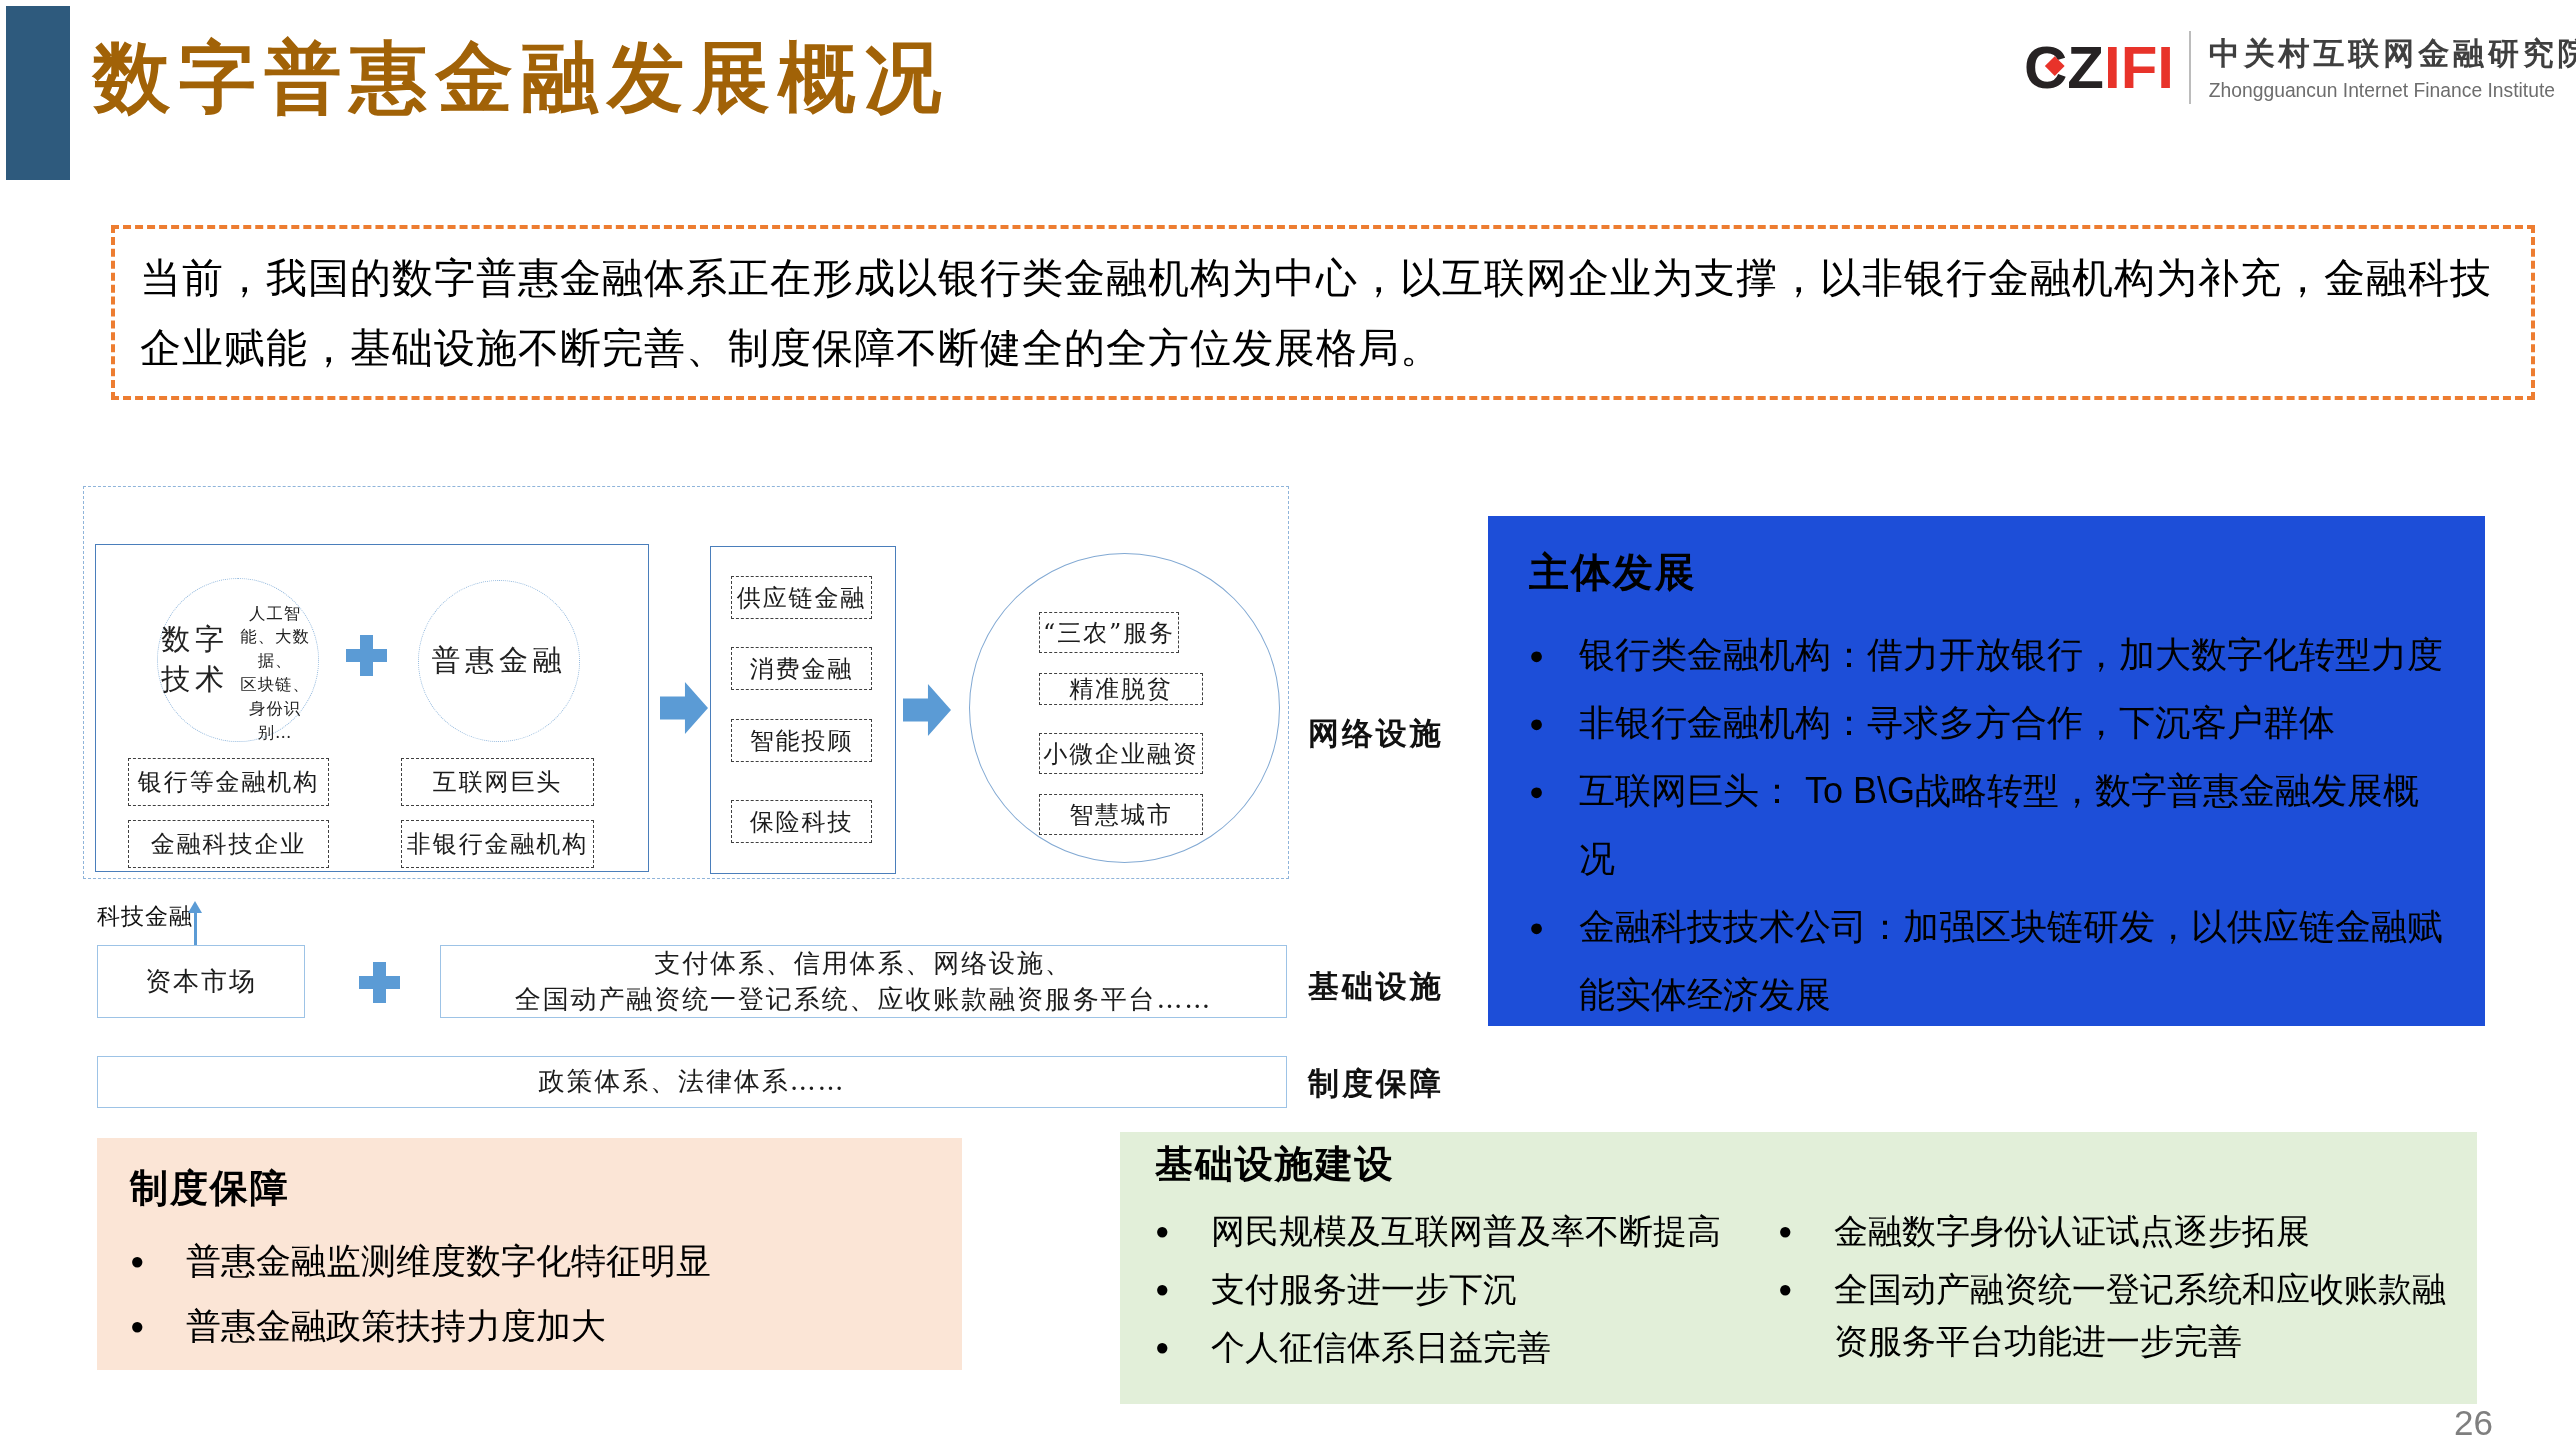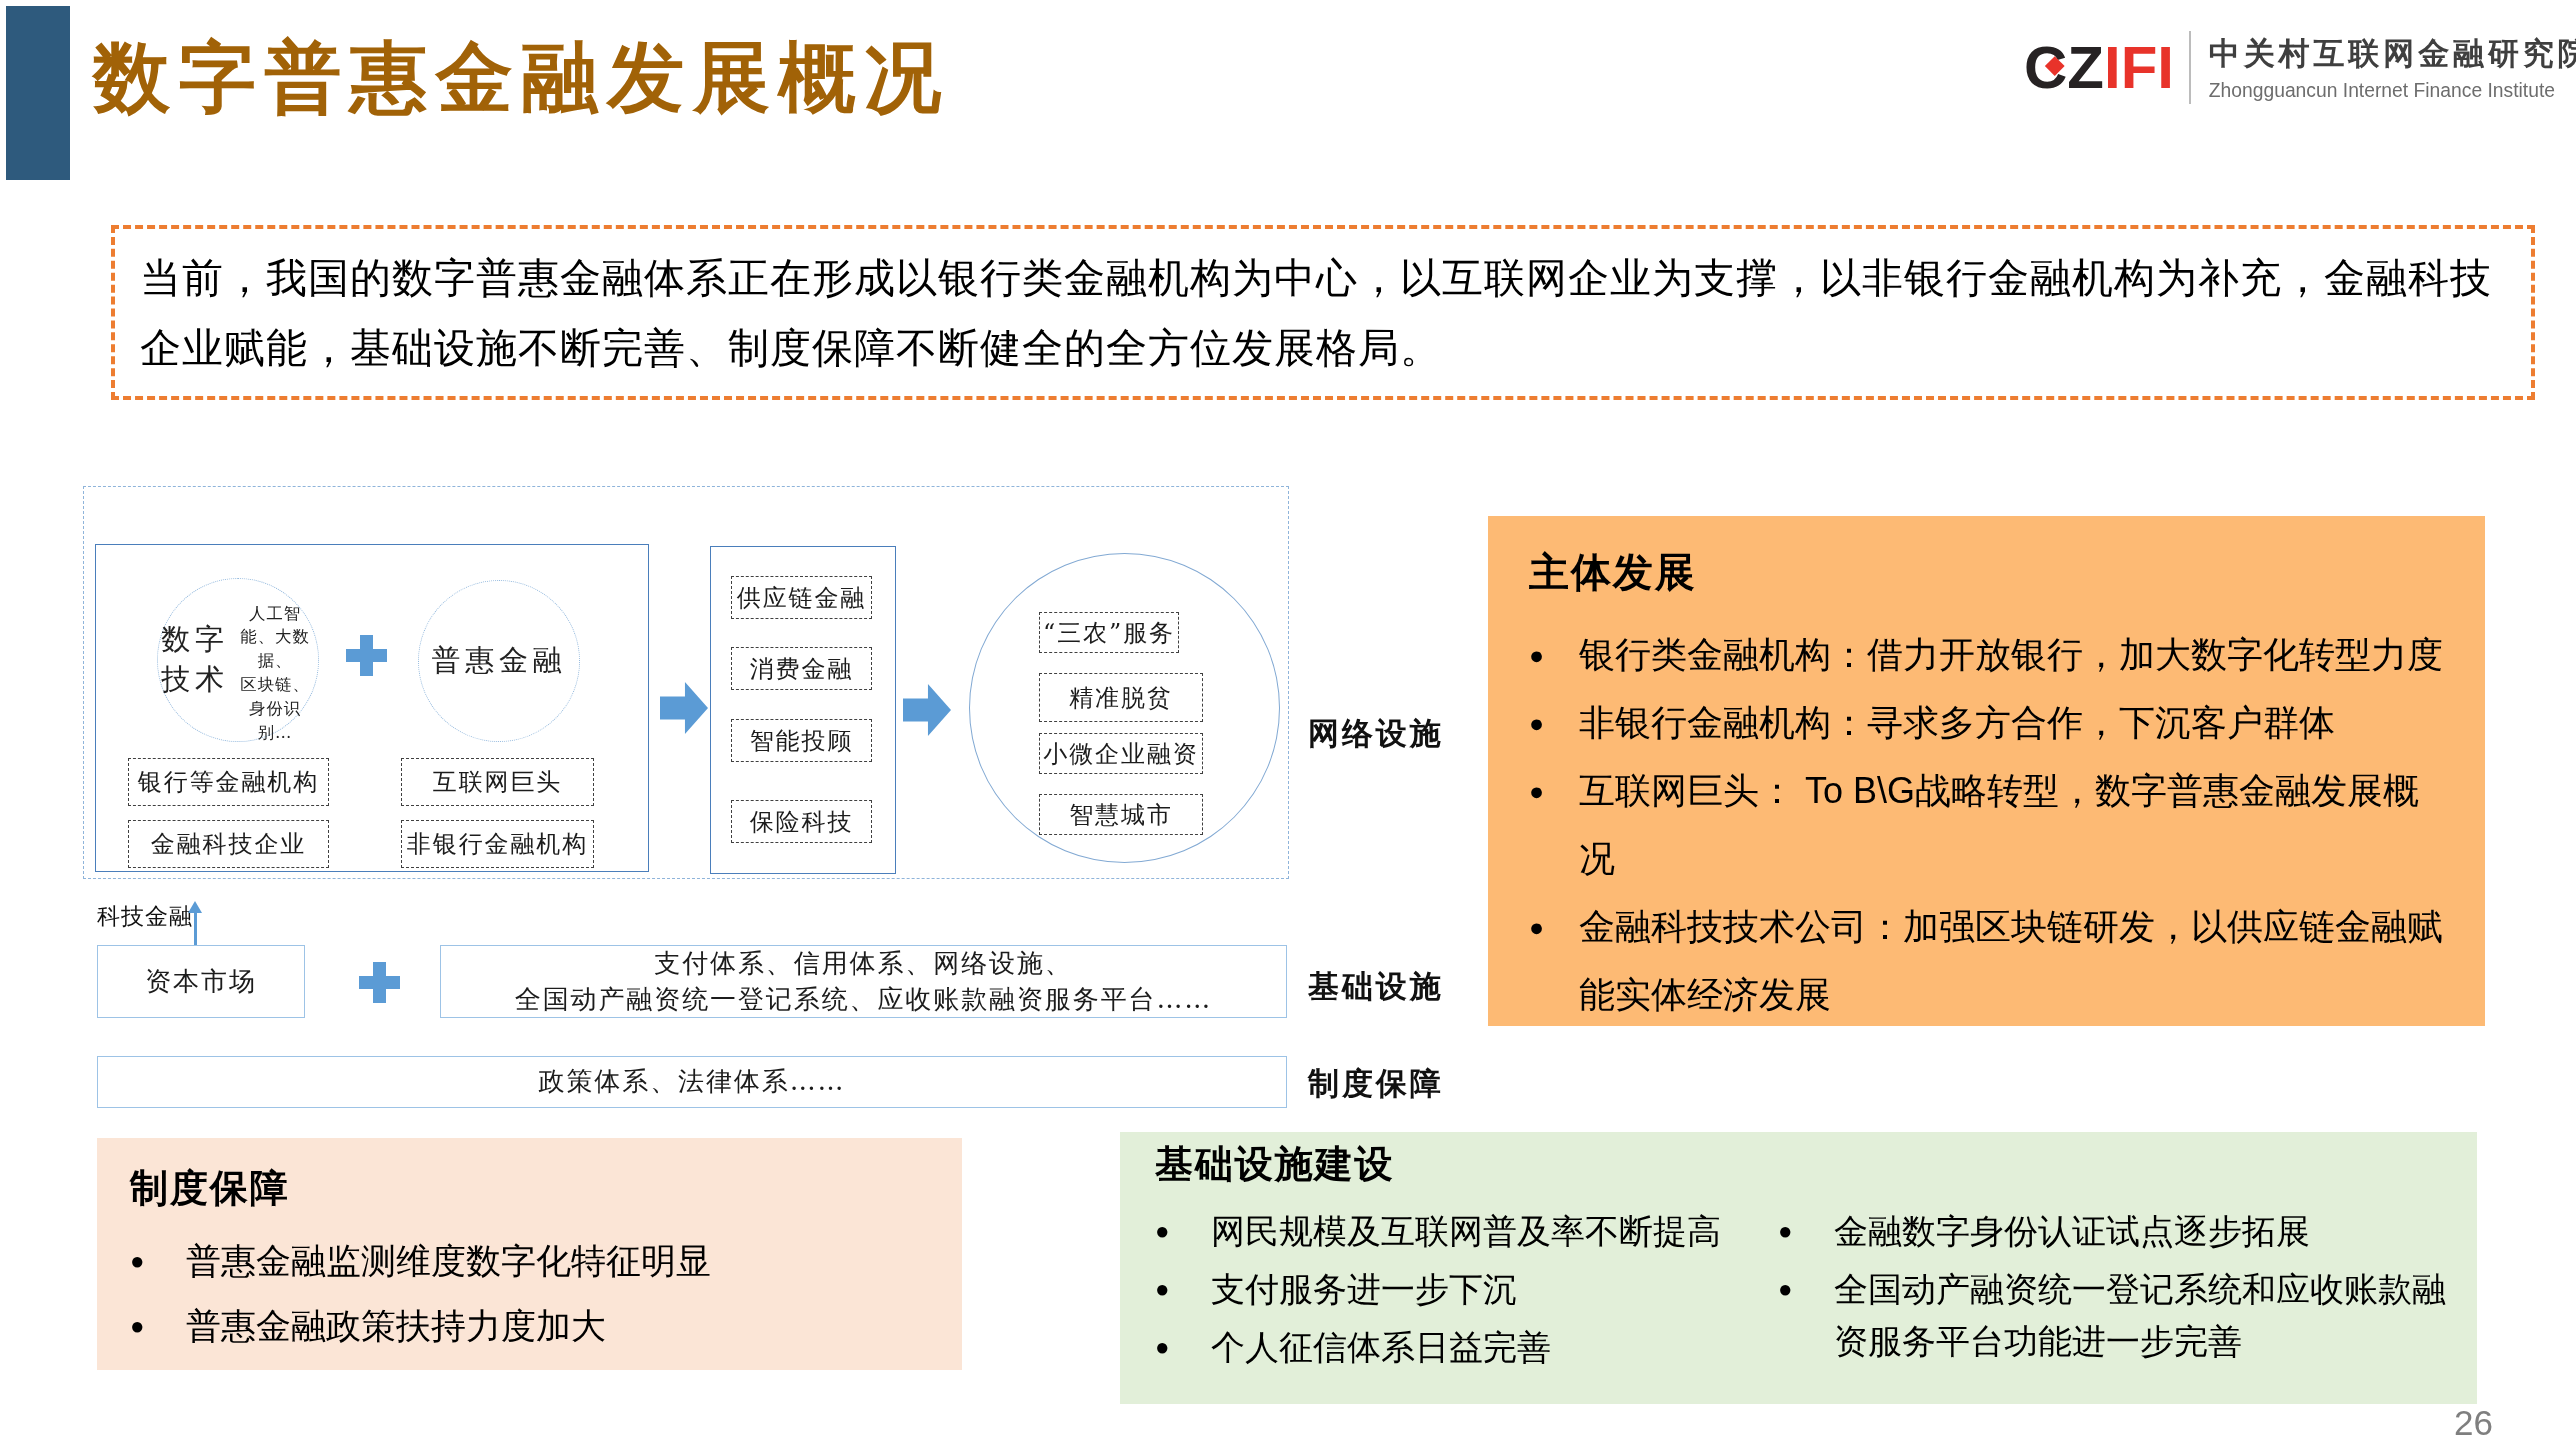--- a/index.html
+++ b/index.html
@@ -57,21 +57,21 @@
     letter-spacing:2.9px;white-space:nowrap;}
   .small-label{position:absolute;font-size:23px;color:#111;font-family:var(--serif);letter-spacing:1px;}
   .conn-line{position:absolute;left:194px;top:912px;width:2.9px;height:33px;background:var(--blue);}
   .conn-head{position:absolute;left:188px;top:901px;width:0;height:0;
     border-left:7.7px solid transparent;border-right:7.7px solid transparent;border-bottom:12.6px solid var(--blue);}
   
   .panel{position:absolute;box-sizing:border-box;overflow:hidden;}
   .panel-title{font-weight:bold;color:#000;}
   .li{display:flex;align-items:flex-start;}
   .blt{flex:0 0 auto;color:#000;}
-  .subject-panel{left:1488px;top:516px;width:997px;height:510px;background:#fdba74;padding:25px 39px 0 41px;}
+  .subject-panel{left:1488px;top:516px;width:997px;height:510px;background:#1d4ed8;padding:25px 39px 0 41px;}
   .subject-panel .panel-title{font-size:40px;margin:3.9px 0 21px 0;letter-spacing:1.9px;}
   .subject-panel .li{font-size:36px;line-height:68px;color:#000;}
   .subject-panel .blt{font-size:25px;line-height:68px;width:50px;}
   .inst-panel{left:97px;top:1138px;width:865px;height:232px;background:#fbe5d6;padding:23px 33px 0 33px;}
   .inst-panel .panel-title{font-size:38px;margin:1.9px 0 23px 0;letter-spacing:1.9px;}
   .inst-panel .li{font-size:35px;line-height:48px;margin-bottom:17.4px;color:#000;}
   .inst-panel .blt{font-size:24px;line-height:48px;width:56px;}
   .green-panel{left:1120px;top:1132px;width:1357px;height:272px;background:#e2efd9;padding:5px 29px 0 35px;}
   .green-panel .panel-title{font-size:38px;margin:1.9px 0 15.5px 0;letter-spacing:1.9px;}
   .green-cols{display:flex;}
@@ -140,21 +140,21 @@
   <div class="dashed-box" style="left:731px;top:647px;width:141px;height:43px;">消费金融</div>
   <div class="dashed-box" style="left:731px;top:719px;width:141px;height:43px;">智能投顾</div>
   <div class="dashed-box" style="left:731px;top:800px;width:141px;height:43px;">保险科技</div>
 
   <svg class="arrow-right" style="left:903px;top:684px;" viewBox="0 0 50 54">
     <polygon points="0,15 26,15 26,0 50,27 26,54 26,39 0,39" fill="#5b9bd5"></polygon>
   </svg>
 
   <div class="ellipse circle-solid big-circle"></div>
   <div class="dashed-box" style="left:1039px;top:612px;width:140px;height:41px;">“三农”服务</div>
-  <div class="dashed-box" style="left:1039px;top:673px;width:164px;height:49px;">精准脱贫</div>
+  <div class="dashed-box" style="left:1039px;top:673px;width:164px;height:32px;">精准脱贫</div>
   <div class="dashed-box" style="left:1039px;top:733px;width:164px;height:41px;">小微企业融资</div>
   <div class="dashed-box" style="left:1039px;top:794px;width:164px;height:41px;">智慧城市</div>
 
   <div class="side-label" style="left:1308px;top:713px;">网络设施</div>
 
   <div class="small-label" style="left:97px;top:901px;">科技金融</div>
   <div class="conn-head"></div>
   <div class="conn-line"></div>
 
   <div class="light-box" style="left:97px;top:945px;width:208px;height:73px;">资本市场</div>

